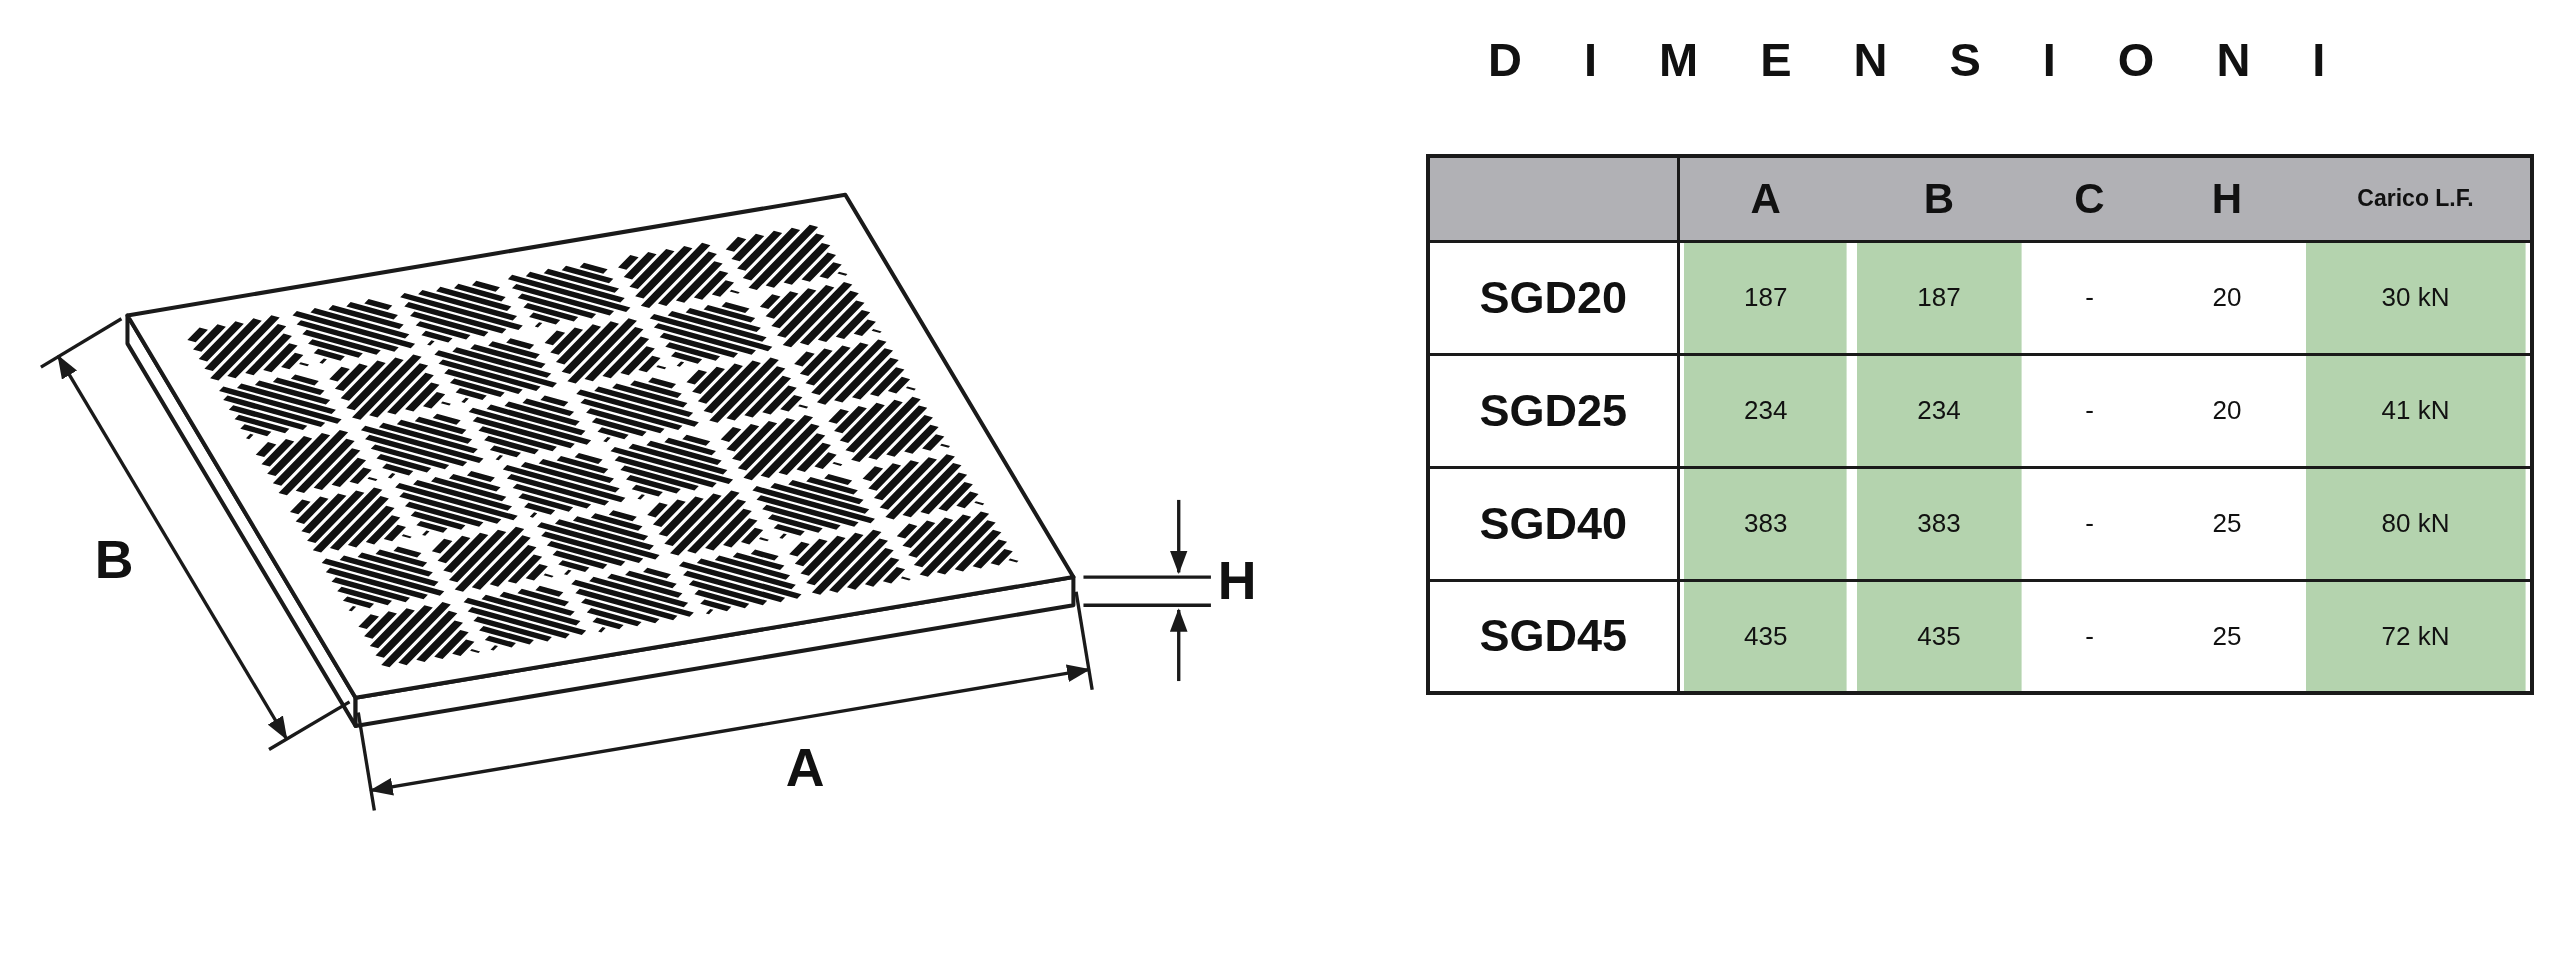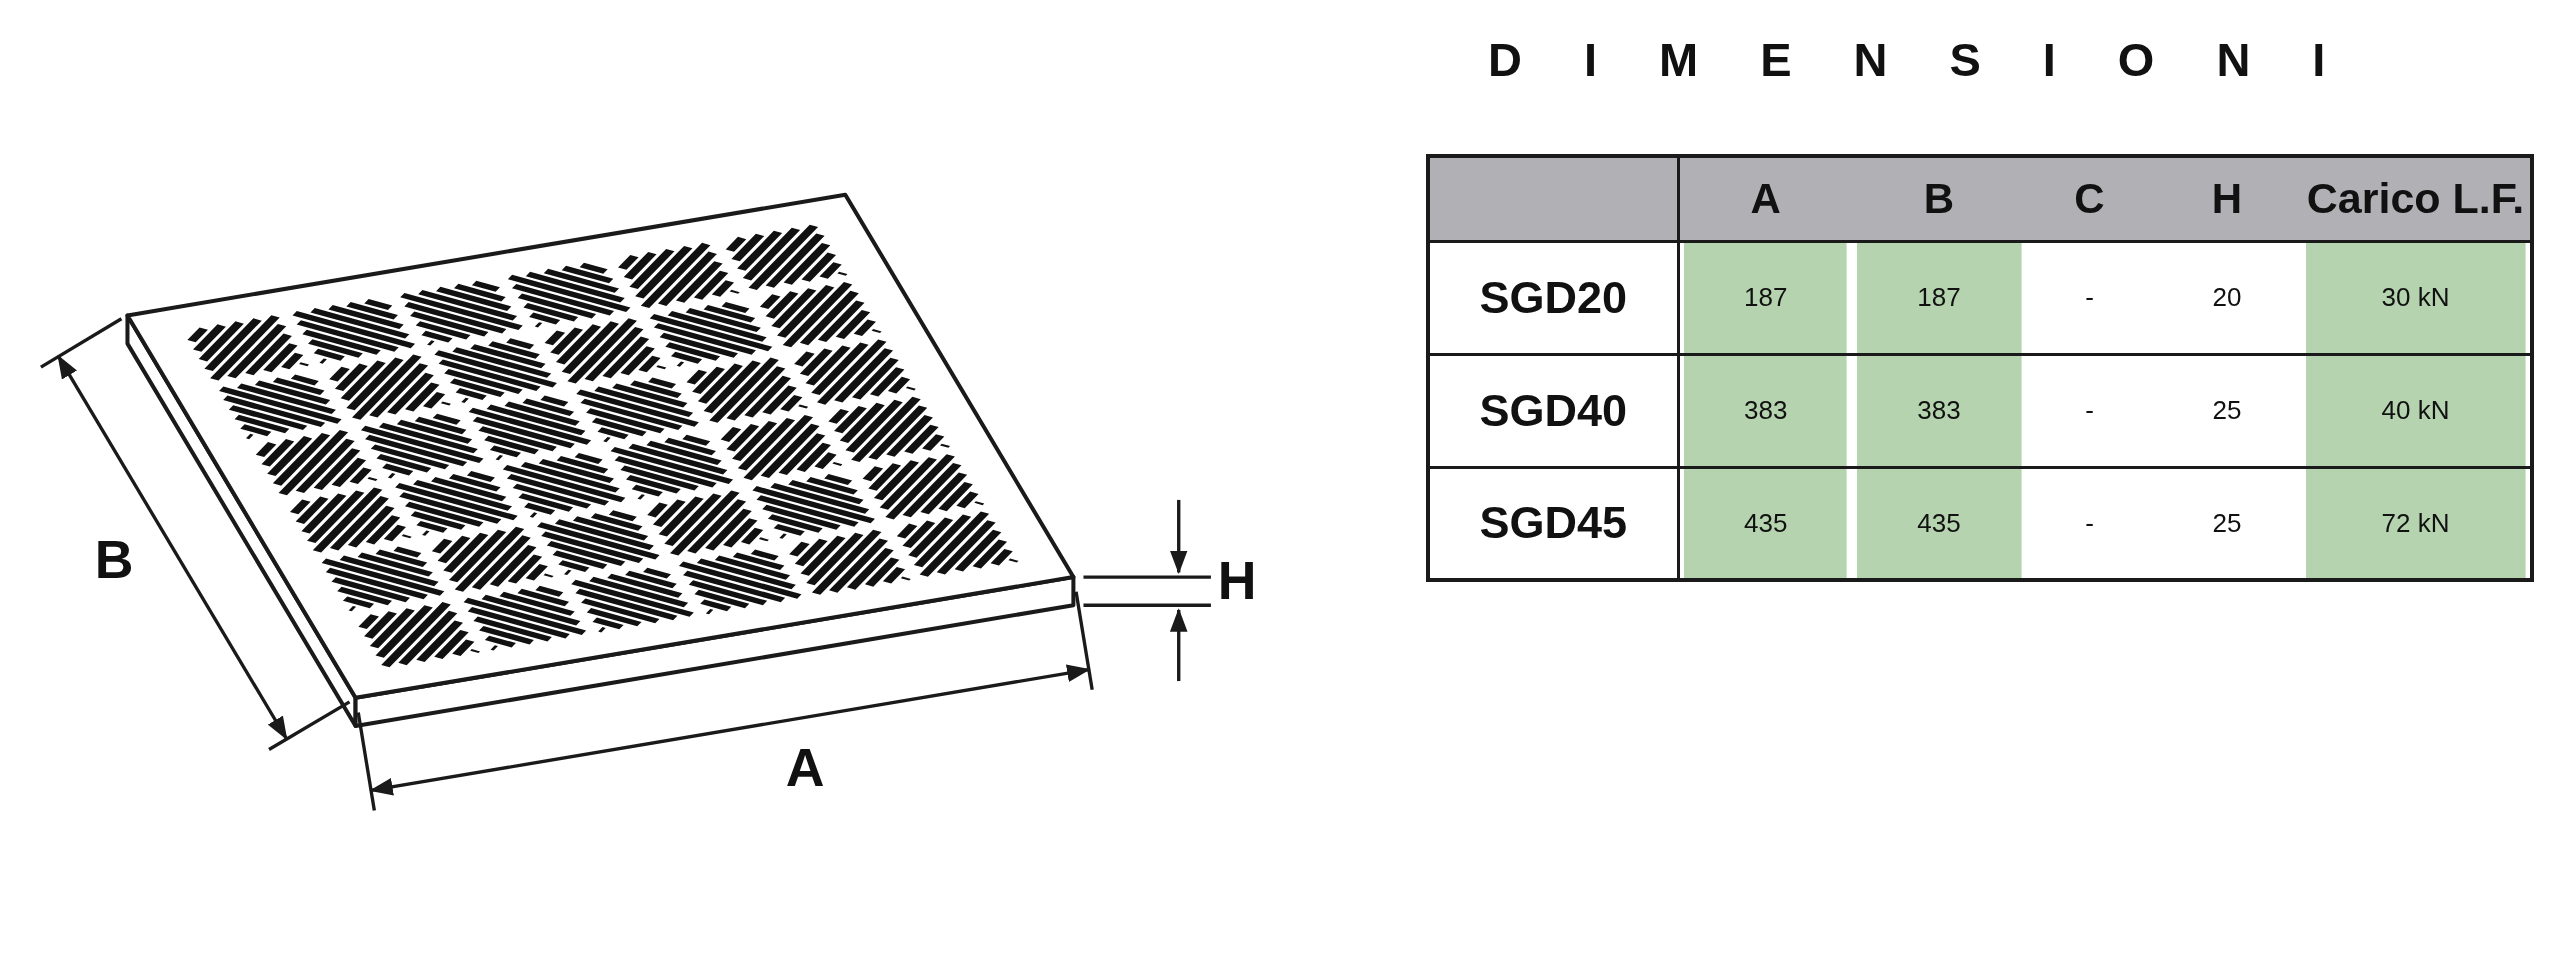--- a/index.html
+++ b/index.html
@@ -23,21 +23,21 @@
     padding-left:62px; text-align:center; white-space:nowrap; color:#111; }
 
   table{ margin-top:67px; width:1104px; border-collapse:collapse; table-layout:fixed;
     border:4.7px solid var(--border); }
   col.c-model{ width:250px; } col.c-a{ width:174px; } col.c-b{ width:174px; }
   col.c-c{ width:127px; } col.c-h{ width:148px; } col.c-load{ width:231px; }
 
   th,td{ border-top:3.4px solid var(--border); border-bottom:3.4px solid var(--border);
     text-align:center; vertical-align:middle; }
   thead th{ background:var(--header-bg); height:85px; font-size:42px; font-weight:bold; }
-  thead th.hdr-load{ font-size:43px; }
+  thead th.hdr-load{ font-size:23px; }
   tbody td{ height:113px; font-size:26px; font-weight:normal; }
   td.model-cell{ font-weight:bold; font-size:45px; border-right:3.4px solid var(--border); }
   th.model-hdr{ border-right:3.4px solid var(--border); }
   td.green{
     background-image:linear-gradient(var(--green),var(--green));
     background-size:calc(100% - 9.4px) 100%;
     background-position:50% 0;
     background-repeat:no-repeat;
   }
 </style>
@@ -112,26 +112,34 @@
       <tbody>
         <tr>
           <td class="model-cell">SGD20</td>
           <td class="green">187</td>
           <td class="green">187</td>
           <td>-</td>
           <td>20</td>
           <td class="green">30 kN</td>
         </tr>
         <tr>
+          <td class="model-cell">SGD25</td>
+          <td class="green">234</td>
+          <td class="green">234</td>
+          <td>-</td>
+          <td>20</td>
+          <td class="green">41 kN</td>
+        </tr>
+        <tr>
           <td class="model-cell">SGD40</td>
           <td class="green">383</td>
           <td class="green">383</td>
           <td>-</td>
           <td>25</td>
-          <td class="green">40 kN</td>
+          <td class="green">80 kN</td>
         </tr>
         <tr>
           <td class="model-cell">SGD45</td>
           <td class="green">435</td>
           <td class="green">435</td>
           <td>-</td>
           <td>25</td>
           <td class="green">72 kN</td>
         </tr>
       </tbody>

